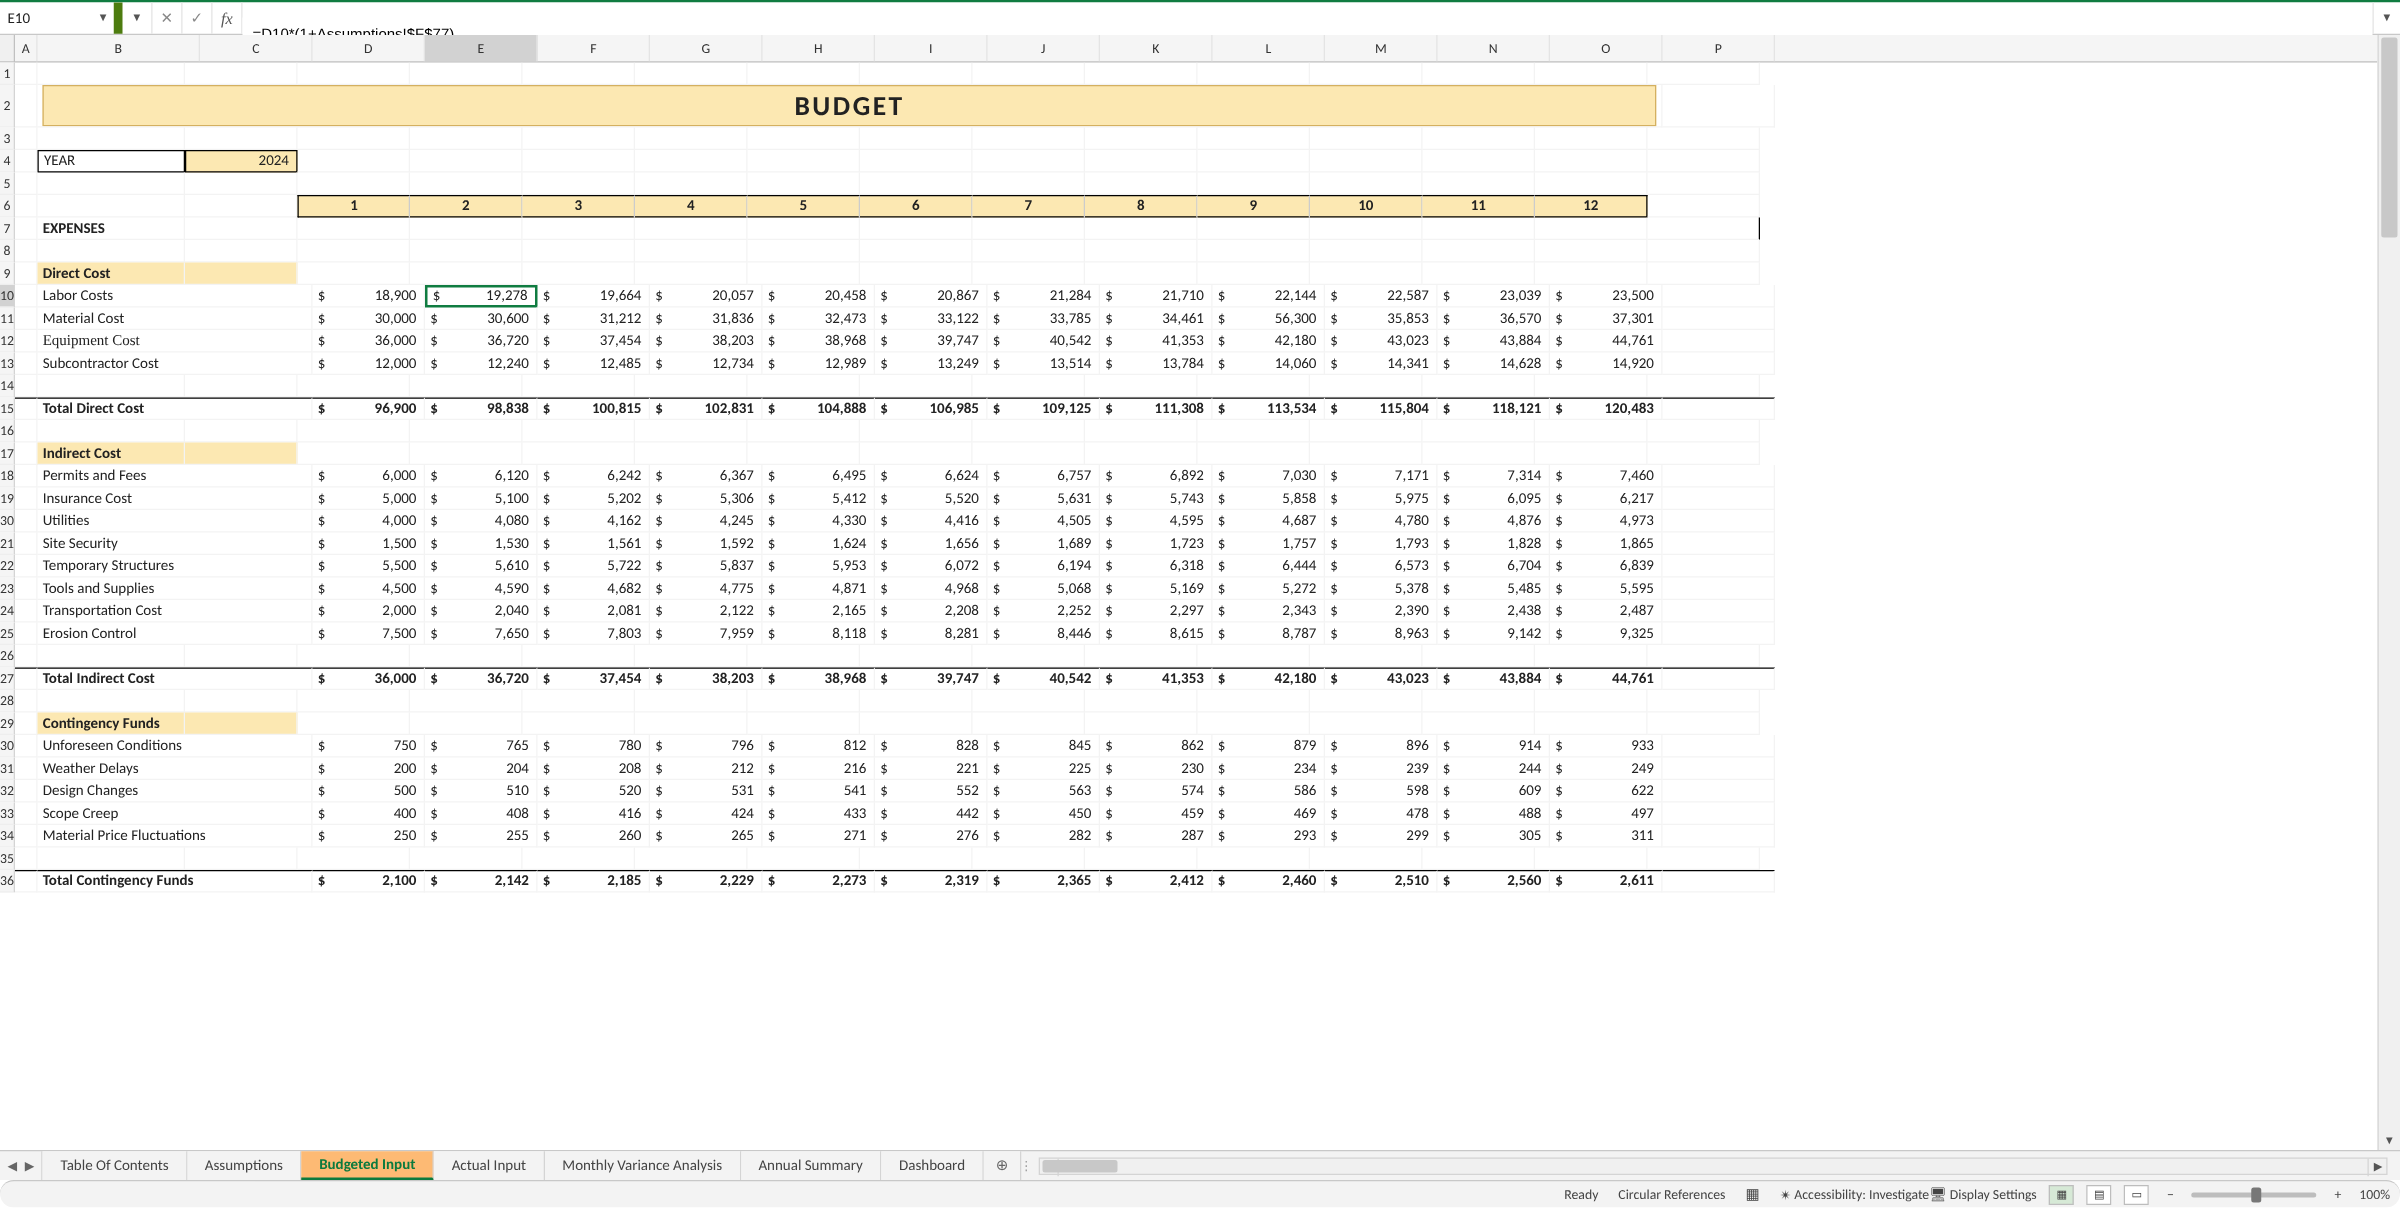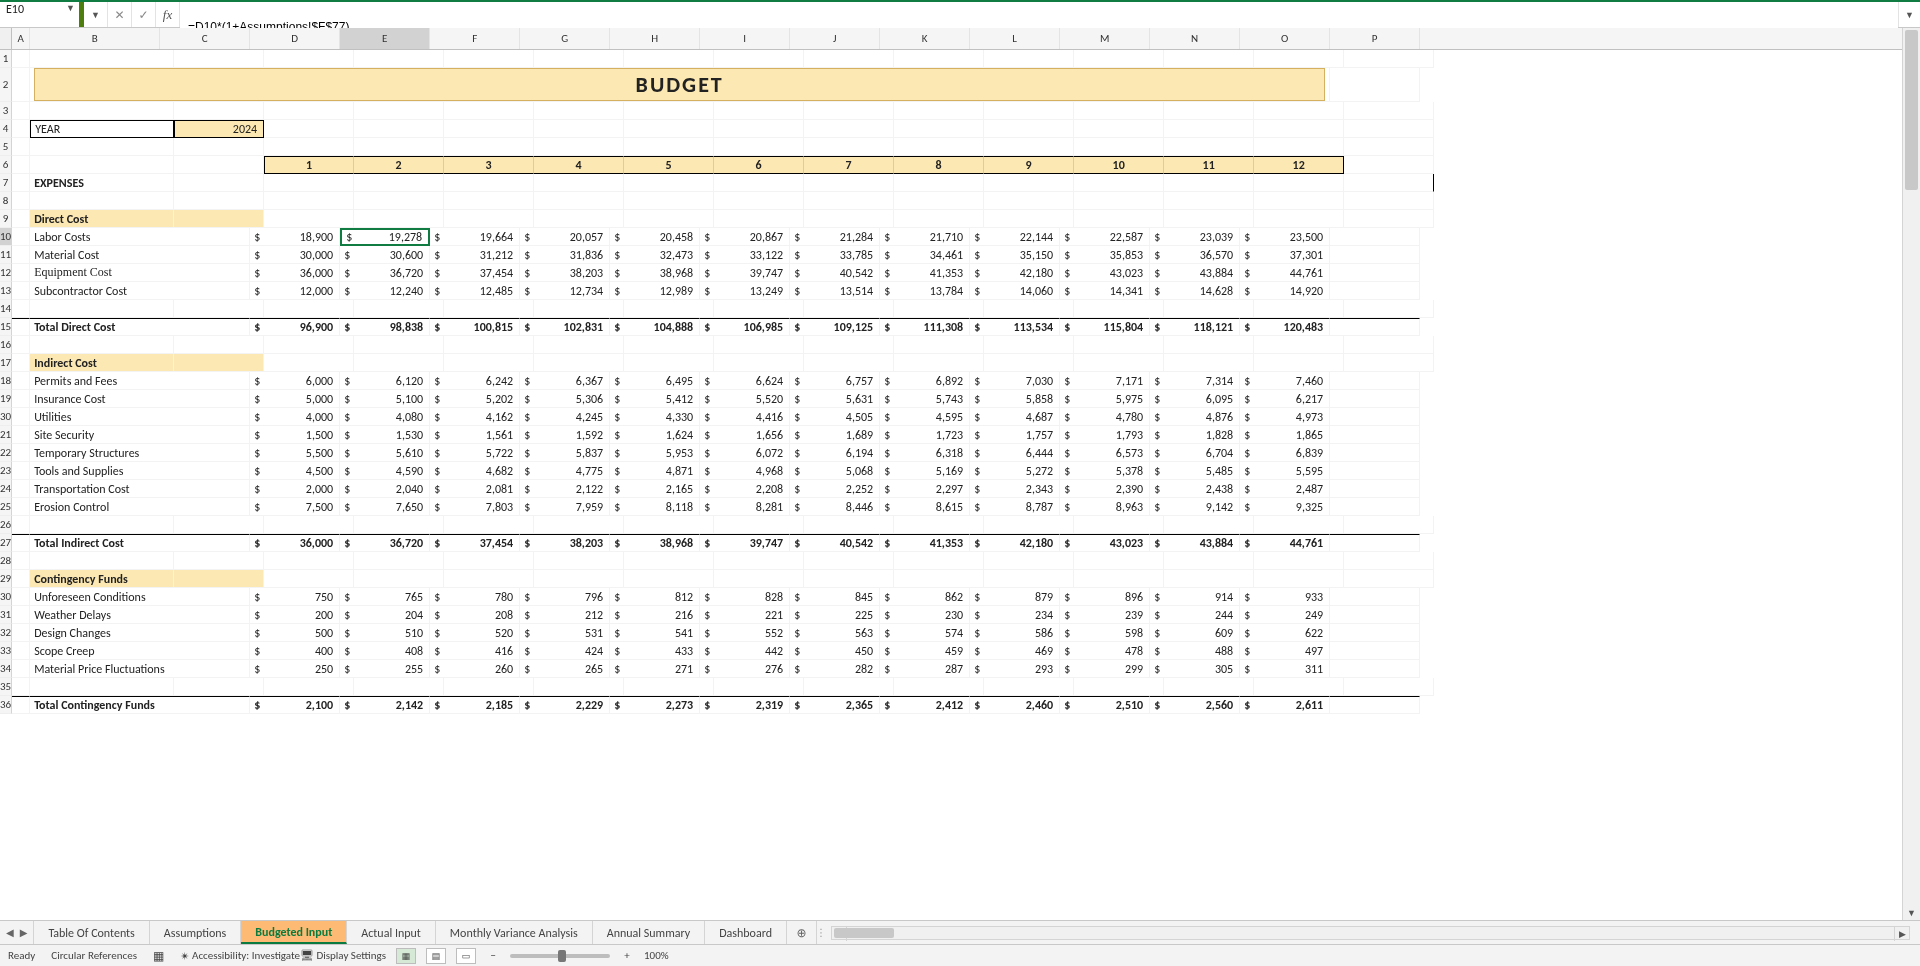--- a/index.html
+++ b/index.html
@@ -1,21 +1,21 @@
 <!DOCTYPE html>
 <html><head>
 <meta charset="utf-8">
 <style>
   * { box-sizing: border-box; margin: 0; padding: 0; }
   html, body { width: 100%; height: 100%; font-family: Calibri, Arial, sans-serif; font-size: 14px; color: #222; background: #fff; overflow: hidden; }
   .app { display: flex; flex-direction: column; height: 100vh; border-top: 2px solid #107c41; }
 
   
   .formula-bar { display: flex; align-items: center; height: 26px; border-bottom: 1px solid #c8c8c8; background: #fff; font-size: 12px; }
-  .name-box { width: 84px; border-right: 5px solid #4d7c0f; display: flex; padding: 0 6px; height: 100%; position: relative; }
+  .name-box { width: 98px; border-right: 7px solid #4d7c0f; display: flex; align-items: center; padding: 0 6px; height: 100%; position: relative; }
   .name-box .dd { position: absolute; right: 4px; font-size: 9px; color: #555; }
   .fb-btn { width: 24px; height: 100%; display: flex; align-items: center; justify-content: center; border-right: 1px solid #e3e3e3; color: #555; cursor: pointer; }
   .fb-btn.cancel { color: #888; }
   .fb-btn.check { color: #888; }
   .fx { font-style: italic; font-family: 'Times New Roman', serif; font-size: 13px; }
   .formula-input { flex: 1; padding: 0 8px; height: 100%; border: none; outline: none; font-size: 12px; margin-top: 24px; }
   .fb-expand { width: 22px; display: flex; align-items: center; justify-content: center; color: #555; font-size: 9px; border-left: 1px solid #e3e3e3; height: 100%; cursor: pointer; }
 
   
   .grid-wrap { flex: 1; display: flex; overflow: hidden; position: relative; }
@@ -25,21 +25,21 @@
 
   .col-headers { height: 22px; display: flex; background: #f5f5f5; border-bottom: 1px solid #c0c0c0; }
   .colh { font-size: 11px; color: #333; display: flex; align-items: center; justify-content: center; border-right: 1px solid #e4e4e4; }
   .colh.sel { background: #d2d2d2; }
 
   .grid-body { flex: 1; overflow: auto; position: relative; }
   .sheet { position: relative; }
   .row { display: flex; height: 18px; }
   .cell { border-right: 1px solid #f3f3f3; border-bottom: 1px solid #f3f3f3; display: flex; align-items: center; overflow: hidden; white-space: nowrap; padding: 0 4px; font-size: 12px; }
 
-  .colA{width:18px} .colB{width:144px} .colC{width:90px}
+  .colA{width:18px} .colB{width:118px} .colC{width:90px}
   .colD, .colE, .colF, .colG, .colH, .colI, .colJ, .colK, .colL, .colM, .colN, .colO, .colP { width: 90px; }
 
   .title-banner { background: #fce8b2; font-weight: bold; font-size: 22px; letter-spacing: 2px; display: flex; align-items: center; justify-content: center; height: 100%; width: 100%; border: 1px solid #d4b060; }
   .title-row { height: 34px; }
 
   .year-label { border: 1px solid #000; padding: 0 4px; }
   .year-val { background: #fce8b2; border: 1px solid #000; text-align: right; justify-content: flex-end; padding-right: 6px; padding-left: 25px; }
 
   .month-head { background: #fce8b2; font-weight: bold; justify-content: center; border-top:1px solid #000; border-bottom:1px solid #000; border-right:1px solid #ccc; }
   .month-head.last{ border-right:1px solid #000; }
@@ -69,21 +69,21 @@
   .tab.active { background: #fdba74; color: #0b7a3e; font-weight: bold; border-bottom: 2px solid #0b7a3e; }
   .tab.add { width: 30px; justify-content: center; color: #666; }
   .hscroll-wrap { flex: 1; display: flex; align-items: center; justify-content: flex-end; padding-right: 4px; gap:2px; }
   .hscroll { flex:1; height: 14px; background: #f0f0f0; border:1px solid #d4d4d4; position: relative; margin: 0 6px; }
   .hscroll .thumb { position:absolute; left:2px; top:1px; bottom:1px; width:60px; background:#c8c8c8; border-radius:2px;}
   .hscroll .arr{ width:16px; height:14px; display:inline-flex; align-items:center; justify-content:center; font-size:9px; color:#555; position:absolute; top:0;}
   .hscroll .arr.l{left:-1px;border-right:1px solid #d4d4d4;} .hscroll .arr.r{right:-1px;border-left:1px solid #d4d4d4;}
   .hgrip { width:8px; color:#999; font-size:10px; display:flex; align-items:center; justify-content:center;}
 
   
-  .status-bar { height: 22px; background: #f3f3f3; border-top: 1px solid #c8c8c8; display: flex; align-items: center; font-size: 11px; color: #444; padding: 0 8px; justify-content: flex-start; }
+  .status-bar { height: 22px; background: #f3f3f3; border-top: 1px solid #c8c8c8; display: flex; align-items: center; font-size: 11px; color: #444; padding: 0 8px; justify-content: flex-end; border-radius: 11px; }
   .status-left { display: flex; gap: 16px; align-items: center; }
   .status-right { display: flex; gap: 10px; align-items: center; }
   .view-btn { width: 20px; height: 16px; border: 1px solid #bdbdbd; display: inline-flex; align-items: center; justify-content: center; font-size: 9px; background:#fff; cursor: pointer; }
   .view-btn.active{ background:#d6e9d6;}
   .zoom-slider { width: 100px; height: 4px; background: #bdbdbd; position: relative; border-radius:2px;}
   .zoom-slider .knob { position: absolute; left: 48px; top: -4px; width: 8px; height: 12px; background: #777; border-radius:2px;}
   .zoom-pm { width:14px; text-align:center; cursor:pointer; }
   .acc-icon{ display:inline-block; transform:translateY(1px); }
   .macro-icon{ font-size:12px; }
 </style>
@@ -344,21 +344,21 @@
               <div class="cell colA "></div>
               <div class="cell colB lab" style="width: 220px;">Material Cost</div>
               <div class="cell colD money cur">30,000</div>
               <div class="cell colE money cur">30,600</div>
               <div class="cell colF money cur">31,212</div>
               <div class="cell colG money cur">31,836</div>
               <div class="cell colH money cur">32,473</div>
               <div class="cell colI money cur">33,122</div>
               <div class="cell colJ money cur">33,785</div>
               <div class="cell colK money cur">34,461</div>
-              <div class="cell colL money cur">35,150</div>
+              <div class="cell colL money cur">56,300</div>
               <div class="cell colM money cur">35,853</div>
               <div class="cell colN money cur">36,570</div>
               <div class="cell colO money cur">37,301</div>
               <div class="cell colP "></div>
             </div>
             <div class="row ">
               <div class="cell colA "></div>
               <div class="cell colB lab" style="width: 220px; font-family: Liberation Serif, serif;">Equipment Cost</div>
               <div class="cell colD money cur">36,000</div>
               <div class="cell colE money cur">36,720</div>

